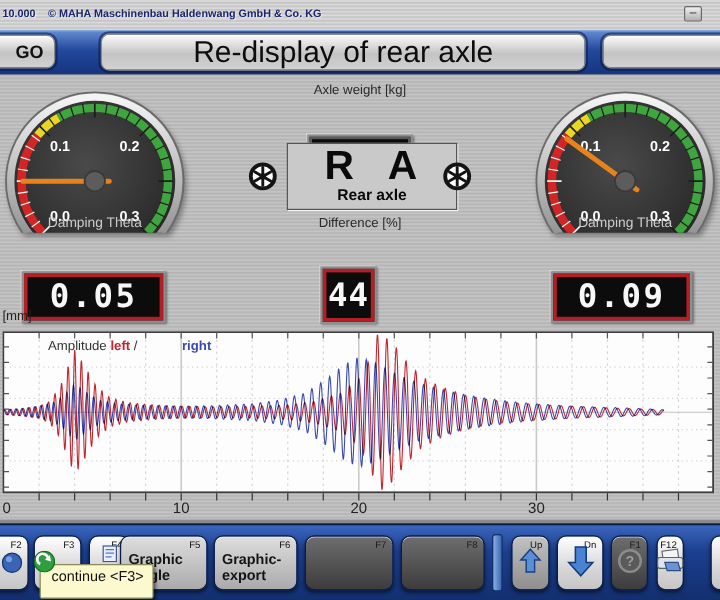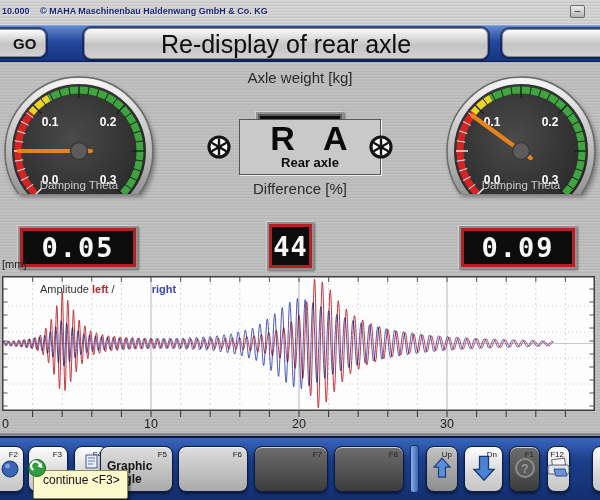--- a/index.html
+++ b/index.html
@@ -29,21 +29,21 @@
     font-family:"DejaVu Sans Mono",monospace;font-weight:bold;color:#f7f7f7;letter-spacing:2px;}
   .red-frame .inner{border:3px solid #b22026;}
   .gray-frame .inner{border:2px solid #5a5a5a;}
   .disp-left{left:18px;top:197px;width:120px;height:43px;}
   .disp-right{left:459px;top:197px;width:118px;height:43px;}
   .disp-left .inner,.disp-right .inner{font-size:27px;}
   .disp-weight{left:256px;top:83px;width:88px;height:32px;}
   .disp-weight .inner{font-size:19px;justify-content:flex-end;padding-right:8px;letter-spacing:3px;}
   .disp-diff{left:267px;top:193px;width:47px;height:48px;}
   .disp-diff .inner{font-size:27px;letter-spacing:1px;}
-  .small-label{position:absolute;left:0;right:0;text-align:center;font-size:15px;color:#2a2a2a;}
+  .small-label{position:absolute;left:0;right:0;text-align:center;font-size:11px;color:#2a2a2a;}
   
   .rabox{position:absolute;left:239px;top:119px;width:142px;height:56px;background:#c9c9c9;
     border:1px solid #555;box-shadow:1px 1px 0 rgba(255,255,255,.8);text-align:center;}
   .racode{font-size:34px;font-weight:bold;letter-spacing:10px;color:#0a0a0a;line-height:36px;padding-left:8px;}
   .raname{font-size:13px;font-weight:bold;color:#0a0a0a;line-height:14px;}
   .wheel{position:absolute;width:24px;height:24px;}
   .wheel-left{left:207px;top:135px;}
   .wheel-right{left:369px;top:135px;}
   
   .mmlabel{position:absolute;left:2px;top:258px;font-size:11px;color:#222;}
@@ -379,20 +379,21 @@
           <line x1="3" y1="7" x2="10" y2="7" stroke="#5a78b8"></line>
           <line x1="3" y1="10" x2="8" y2="10" stroke="#5a78b8"></line>
         </svg></span>
     </div>
     <div class="tbtn gray" style="left: 100px; width: 73px;">
       <span class="fkey">F5</span>
       <div class="blines">Graphic<br>single</div>
     </div>
     <div class="tbtn gray" style="left: 178px; width: 70px;">
       <span class="fkey">F6</span>
+      <div class="blines">Graphic-<br>export</div>
     </div>
     <div class="tbtn dark" style="left: 254px; width: 74px;">
       <span class="fkey">F7</span>
     </div>
     <div class="tbtn dark" style="left: 334px; width: 70px;">
       <span class="fkey">F8</span>
     </div>
     <div class="tbtn mid" style="left: 426px; width: 32px;">
       <span class="fkey">Up</span>
       <span class="bicon" style="left: 50%; top: 50%; transform: translate(-50%, -46%);"><svg width="20" height="24" viewBox="0 0 20 24">

